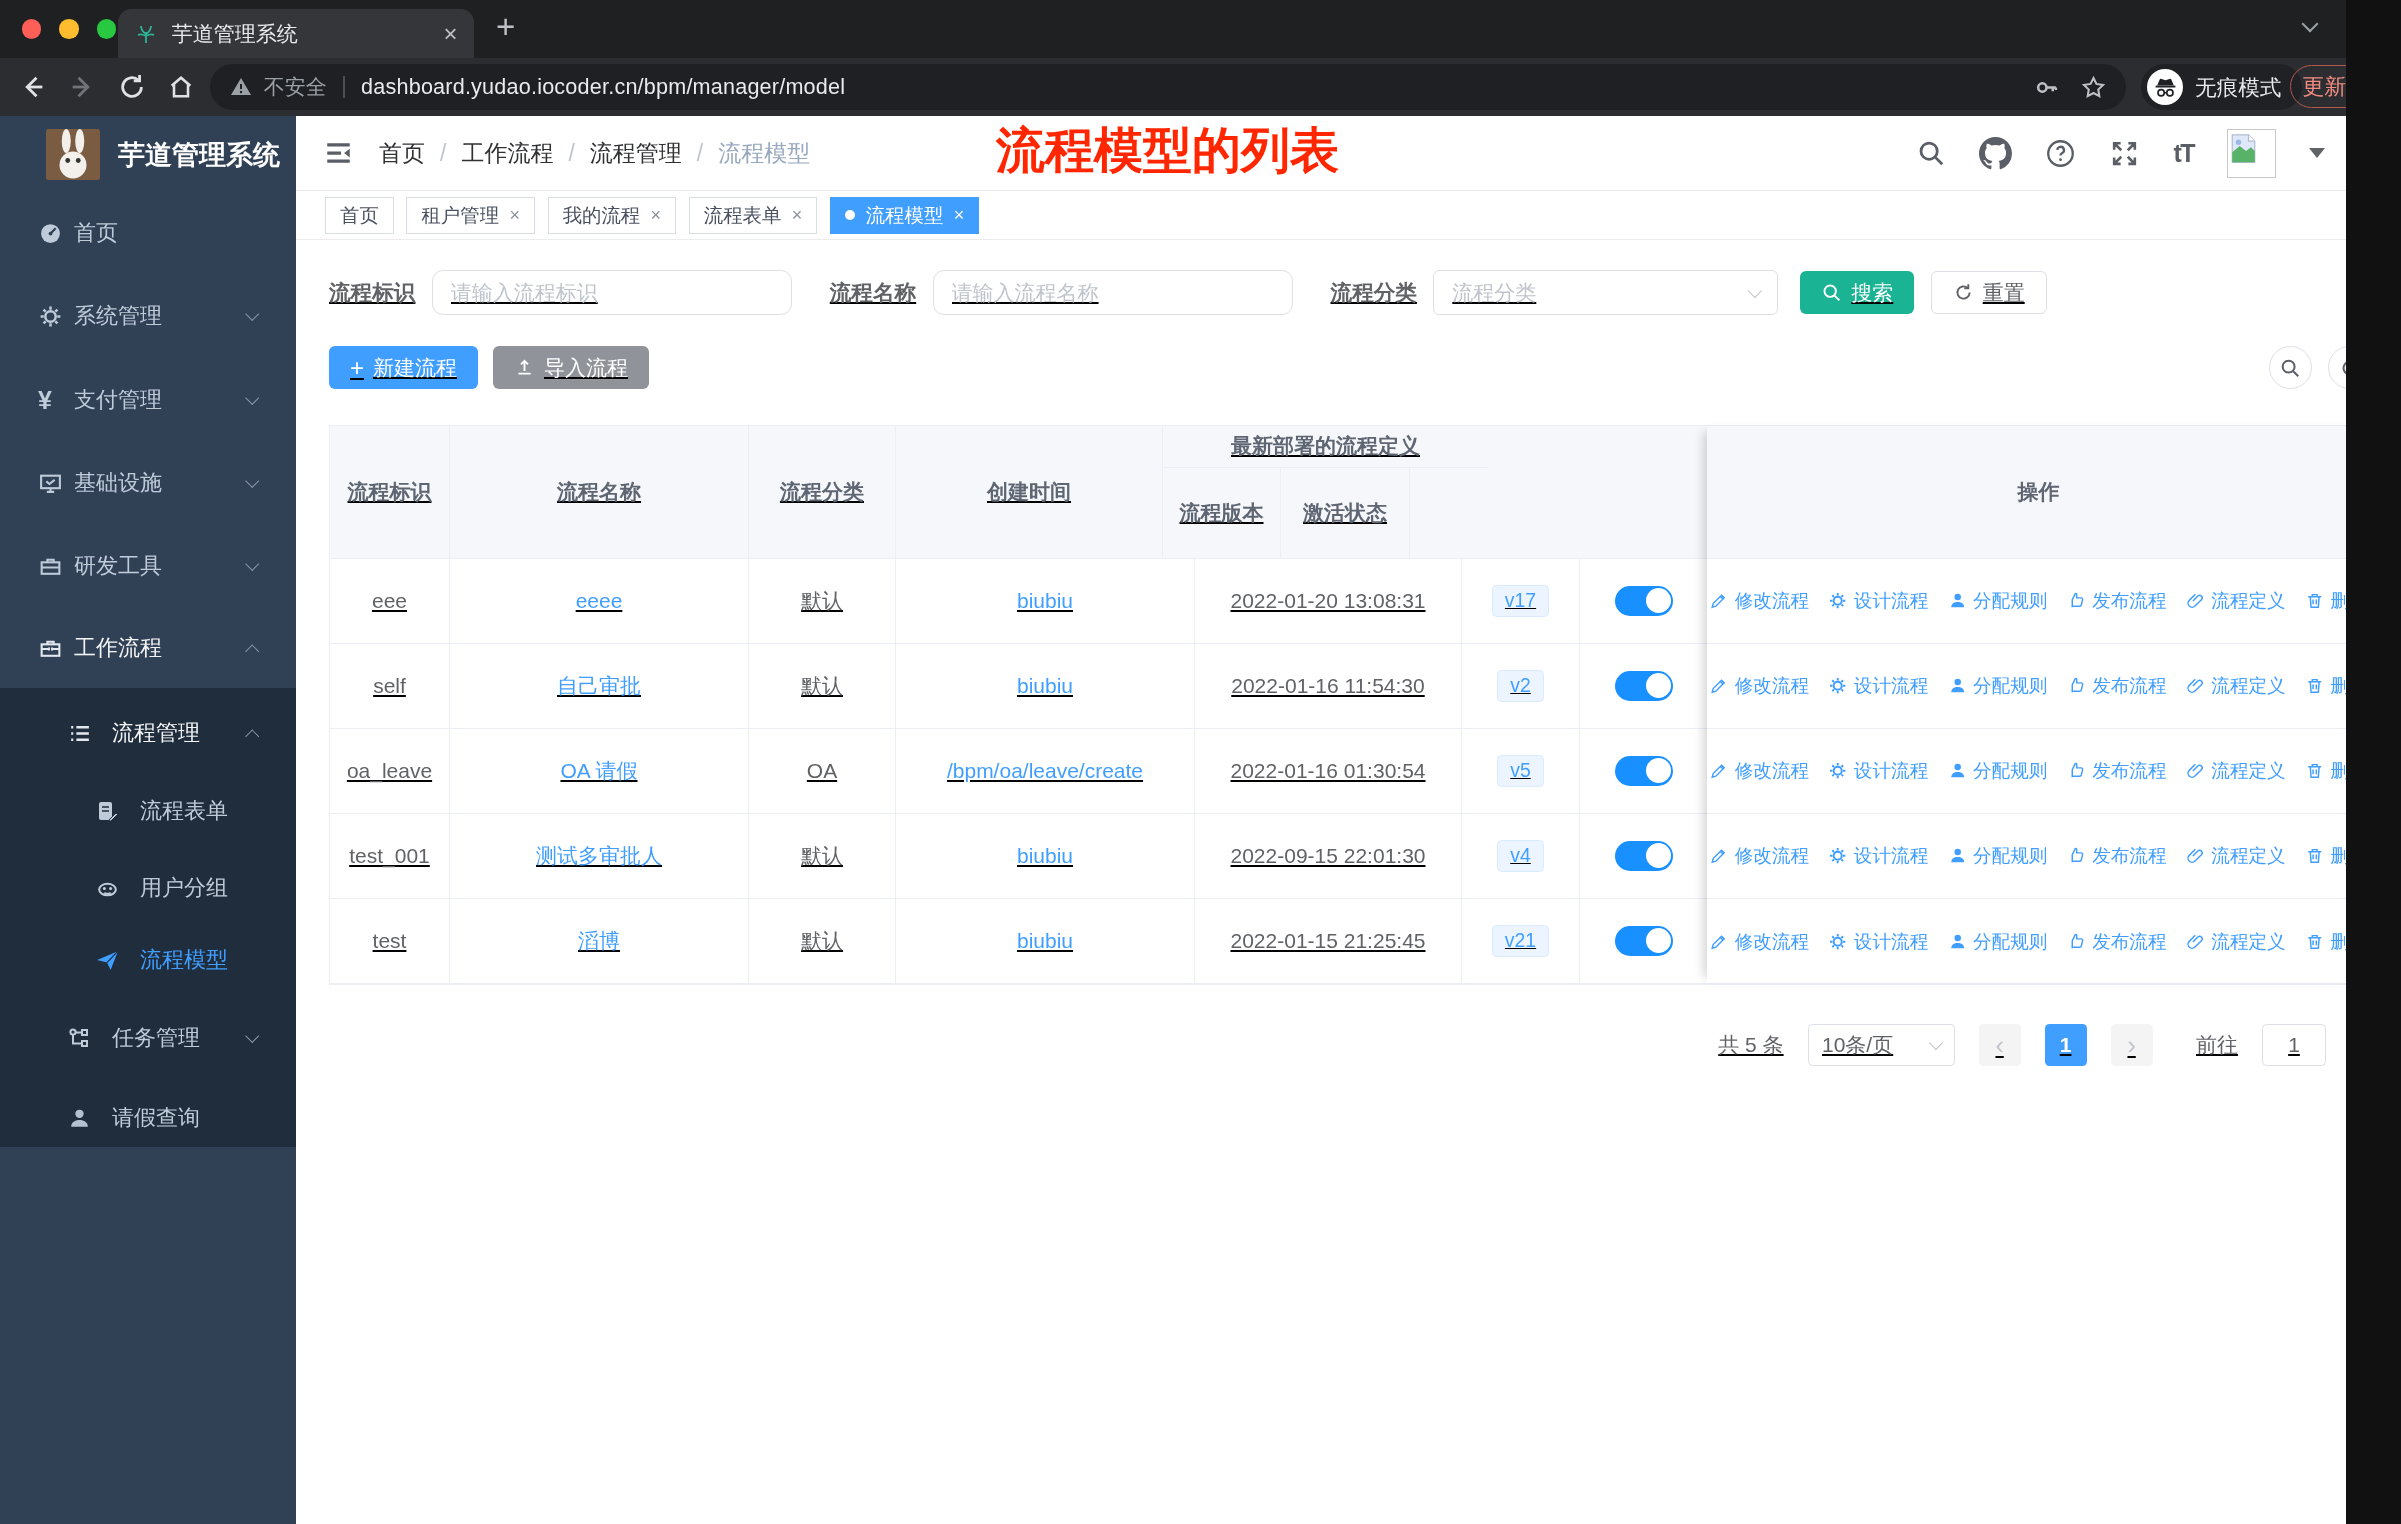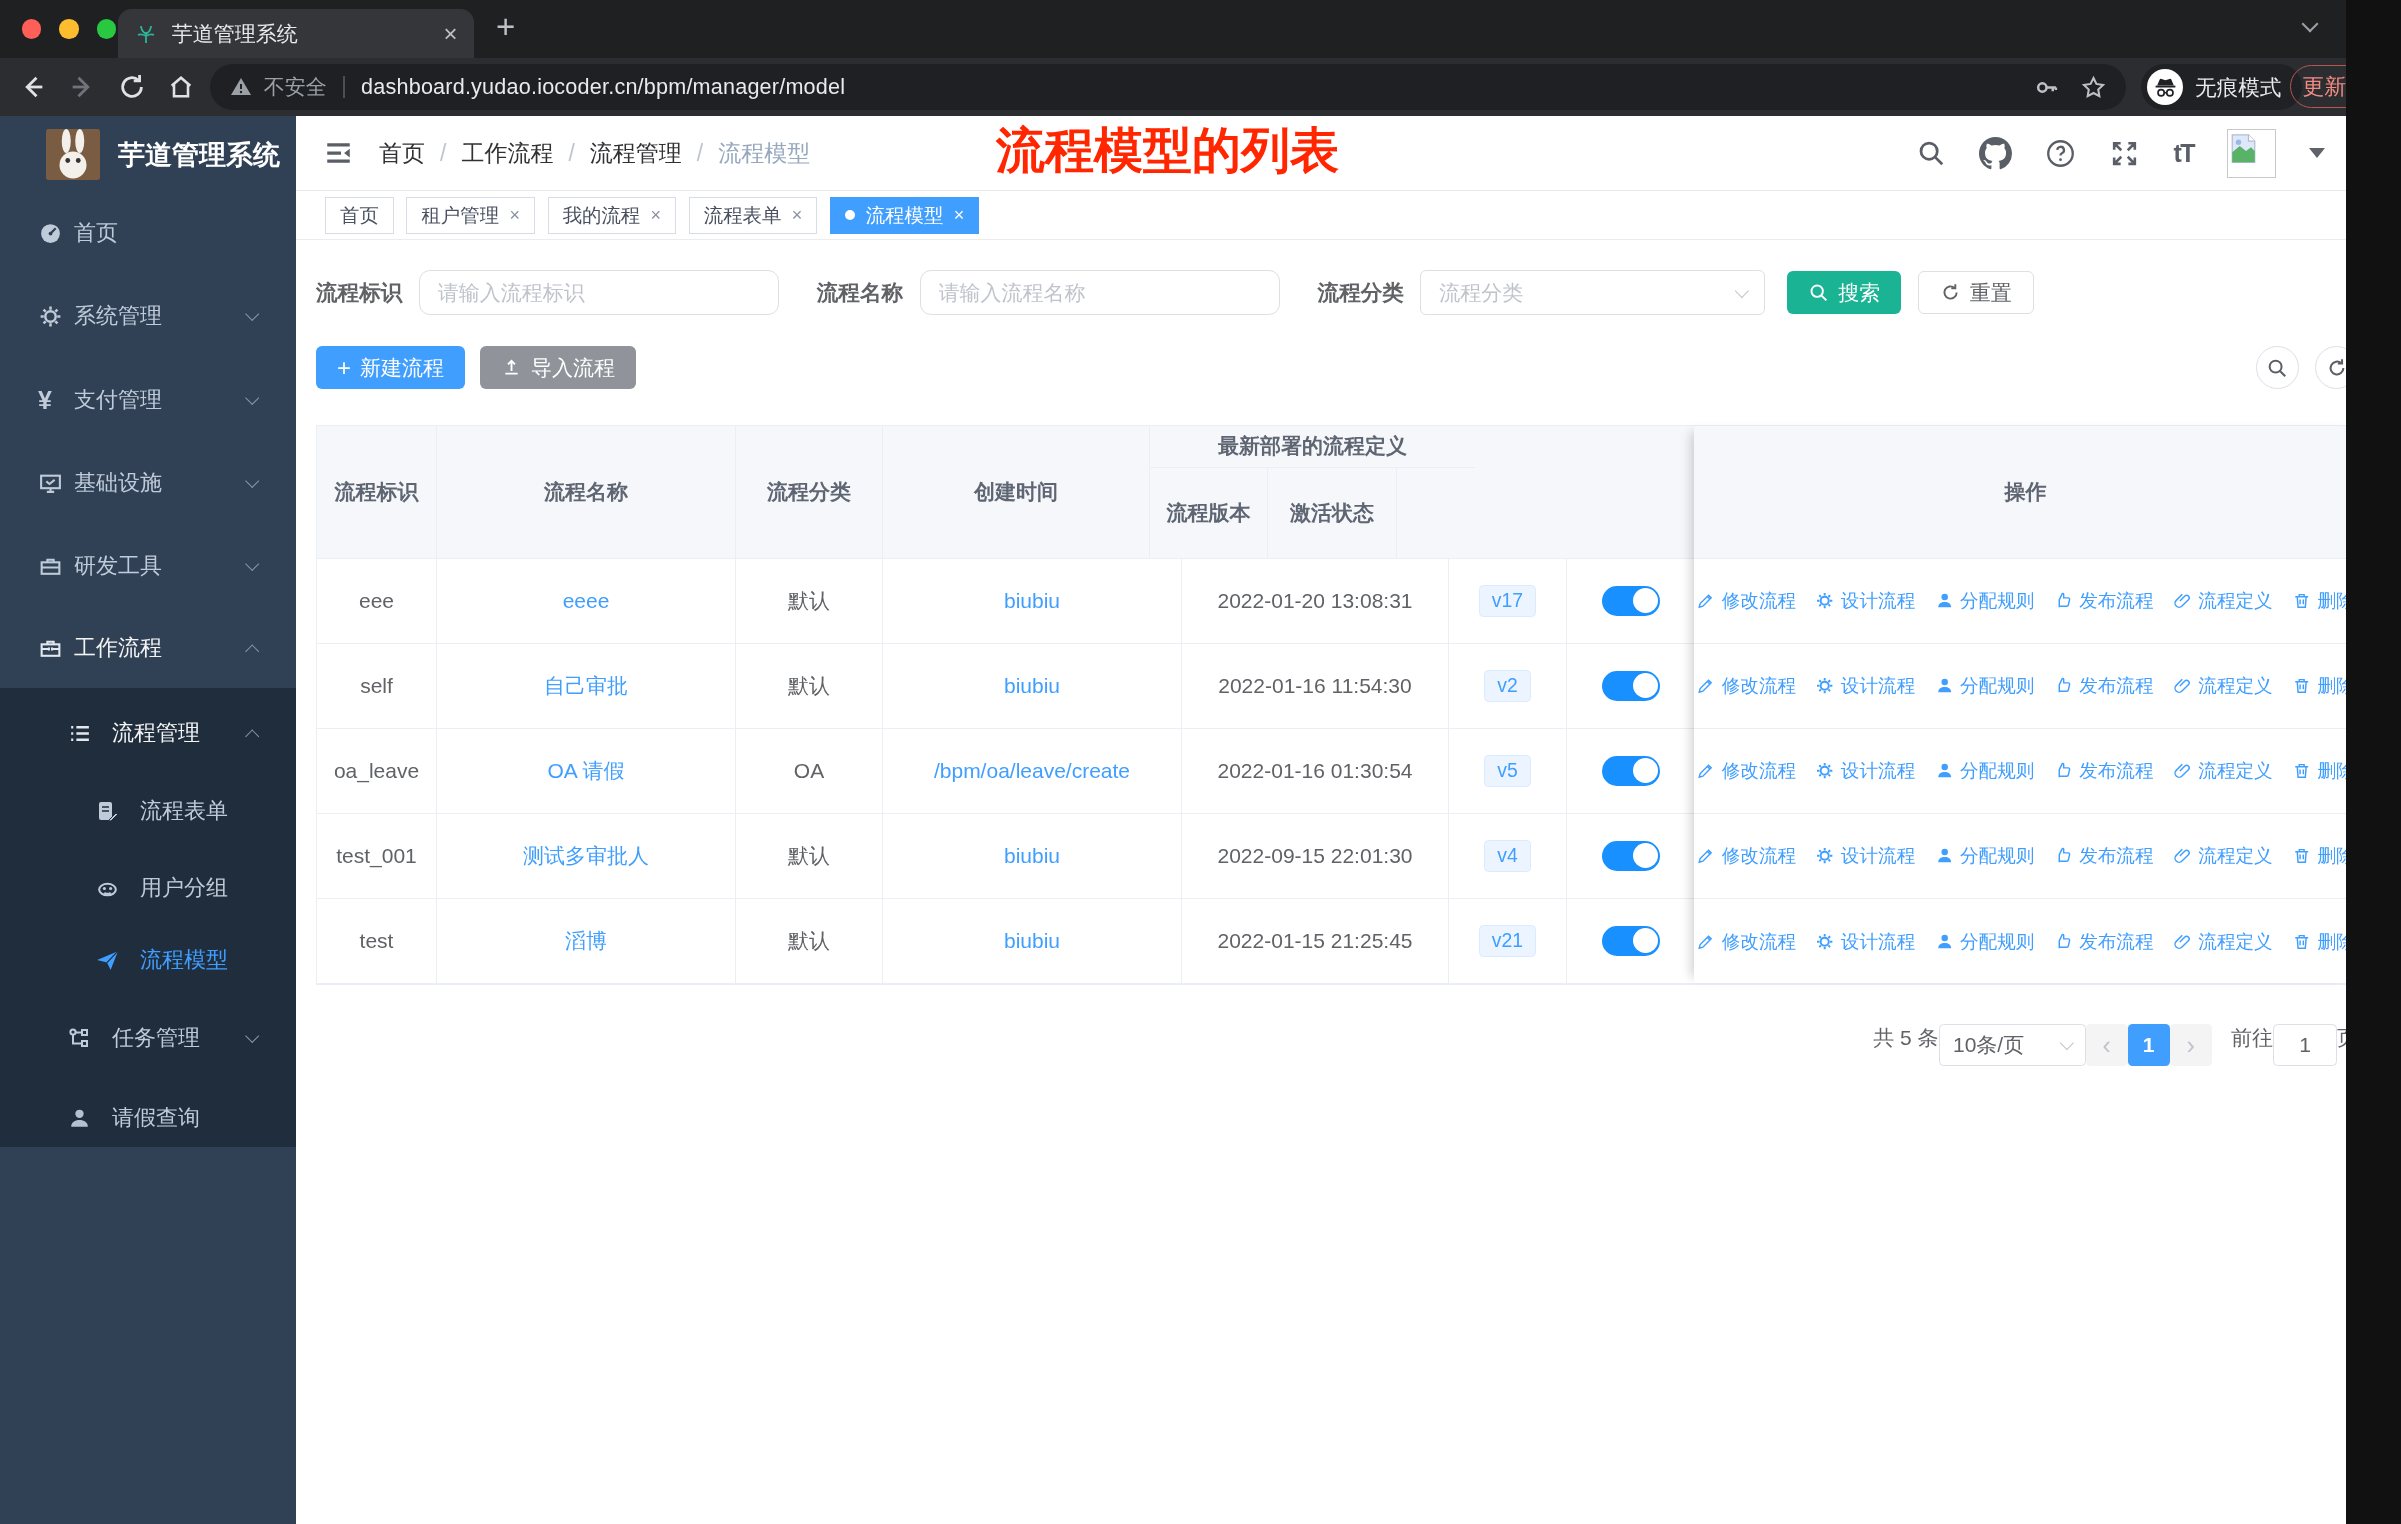--- a/index.html
+++ b/index.html
@@ -68,21 +68,21 @@
   
   .tagsbar{position:absolute;left:296px;top:191px;right:0;height:49px;background:#fff;border-bottom:0.7px solid #ececec;
            display:flex;align-items:center;padding-left:29px;gap:12.7px;}
   .tag{height:37px;border:0.7px solid #d8dce5;background:#fff;color:#495060;font-size:19.4px;display:flex;align-items:center;padding:0 14px;gap:10.4px;}
   .tag .x{font-size:18px;color:#8a919c;line-height:1;}
   .tag.active{background:#409eff;border-color:#409eff;color:#fff;}
   .tag.active .x{color:#fff;}
   .tagdot{width:10.4px;height:10.4px;border-radius:50%;background:#fff;}
 
   
-  .content{position:absolute;left:296px;top:240px;right:0;bottom:0;background:#fff;padding:30px 0 0 20px;}
+  .content{position:absolute;left:296px;top:240px;right:0;bottom:0;background:#fff;padding:30px 0 0 33px;text-decoration:underline;}
   .filters{display:flex;align-items:center;font-size:21.6px;color:#606266;}
   .f-label{font-weight:700;margin-right:16.4px;white-space:nowrap;}
   .f-input{width:360px;height:45px;border:0.7px solid #dcdfe6;border-radius:11px;padding:0 18px;font-size:21px;color:#606266;outline:none;background:#fff;margin-right:38px;font-family:inherit;}
   .f-input::placeholder{color:#bfc4cc;}
   .f-select{width:345px;height:45px;border:0.7px solid #dcdfe6;border-radius:6px;display:flex;align-items:center;justify-content:space-between;padding:0 18px;margin-right:22px;background:#fff;}
   .f-select .ph{color:#bfc4cc;font-size:21px;}
   .sel-caret{width:9.7px;height:9.7px;border-right:1.5px solid #c0c4cc;border-bottom:1.5px solid #c0c4cc;transform:rotate(45deg);margin-top:-3.7px;}
   .btn{height:43px;border-radius:6px;font-size:21px;display:inline-flex;align-items:center;gap:9px;padding:0 21px;border:none;font-family:inherit;}
   .btn-search{background:#1ab394;color:#fff;}
   .btn-reset{background:#fff;border:0.7px solid #dcdfe6;color:#606266;margin-left:16.4px;}
@@ -113,21 +113,21 @@
   .switch{position:relative;width:58px;height:30px;border-radius:15px;background:#1890ff;display:inline-block;}
   .switch::after{content:"";position:absolute;top:2.2px;right:2.2px;width:25px;height:25px;border-radius:50%;background:#fff;}
   .fixedcol{position:absolute;top:0;right:0;width:663px;height:557px;background:#fff;z-index:5;
             box-shadow:-9px 0 10.4px -6px rgba(0,0,0,.18);}
   .f-head{height:133px;background:#f5f7fa;border-bottom:0.7px solid #ebeef5;display:flex;align-items:center;justify-content:center;font-weight:700;color:#5f6673;}
   .f-row{height:85px;border-bottom:0.7px solid #ebeef5;display:flex;align-items:center;justify-content:center;gap:19.4px;font-size:18.6px;color:#409eff;white-space:nowrap;}
   .f-row:last-child{border-bottom:none;}
   .alink{display:inline-flex;align-items:center;gap:6px;cursor:pointer;}
 
   
-  .pager{width:2042px;margin-top:39px;display:flex;justify-content:flex-end;align-items:flex-start;gap:0;font-size:21px;color:#606266;}
+  .pager{width:2042px;margin-top:39px;display:flex;justify-content:flex-end;align-items:center;gap:24px;font-size:21px;color:#606266;}
   .psel{width:147px;height:42px;border:0.7px solid #dcdfe6;border-radius:4.5px;display:flex;align-items:center;justify-content:space-between;padding:0 13.4px;background:#fff;}
   .pbtn{width:42px;height:42px;background:#f4f4f5;border-radius:4.5px;display:flex;align-items:center;justify-content:center;color:#c0c4cc;font-size:25px;}
   .pcur{width:42px;height:42px;background:#409eff;border-radius:4.5px;display:flex;align-items:center;justify-content:center;color:#fff;font-weight:700;}
   .pgoto{width:64px;height:42px;border:0.7px solid #dcdfe6;border-radius:4.5px;text-align:center;font-size:21px;color:#606266;outline:none;font-family:inherit;}
 </style>
 </head>
 <body>
 
 <svg width="0" height="0" style="position:absolute">
   <defs>

